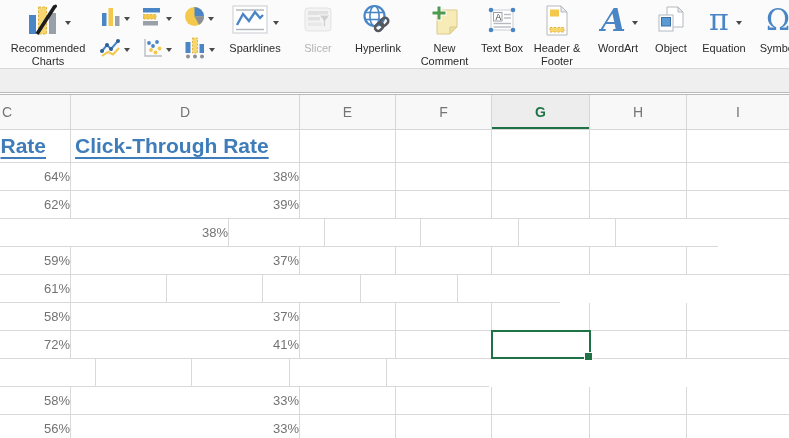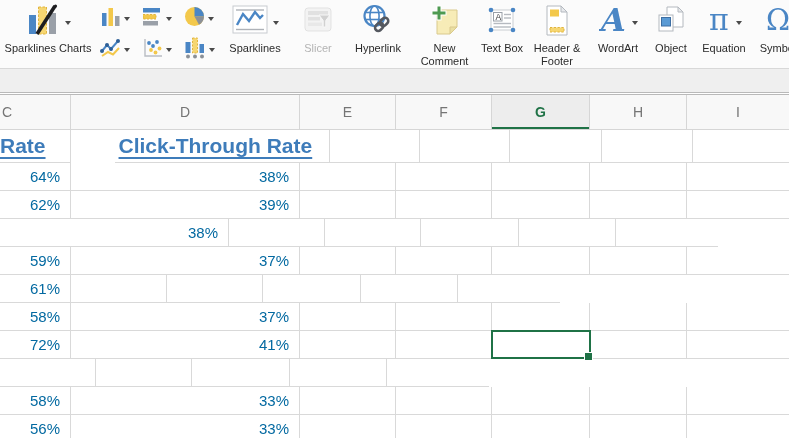--- a/index.html
+++ b/index.html
@@ -49,27 +49,27 @@
     font-size:14px;color:#757575;
   }
   .ch.sel{background:#ededed;color:#1f7246;font-weight:700;box-shadow:inset 0 -2px 0 #1f7246;}
   .ch.first{justify-content:flex-start;padding-left:2px;}
   .r{display:flex;height:28px;}
   .r.hdr{height:33px;}
   .cell{
     box-sizing:border-box;border-right:1px solid #d9d9d9;border-bottom:1px solid #d9d9d9;
     display:flex;align-items:center;background:#fff;
   }
-  .num{justify-content:flex-end;padding-right:10px;font-size:15px;color:#0369a1;}
+  .num{justify-content:flex-end;padding-right:0;font-size:13px;color:#737373;}
   .hblue{
     font-size:21px;font-weight:700;color:#3e7cba;
     text-decoration:underline;text-decoration-thickness:2px;text-underline-offset:4px;
   }
   .hC{justify-content:flex-end;padding-right:24px;}
-  .hD{justify-content:flex-start;padding-left:4px;margin-left:44px;}
+  .hD{justify-content:flex-start;padding-left:4px;}
   .cC{width:71px;}.cD{width:229px;}.cE{width:96px;}.cF{width:96px;}
   .cG{width:98px;}.cH{width:97px;}.cI{width:102px;border-right:none;}
   
   .sel-box{
     position:absolute;left:491px;top:330px;width:100px;height:29px;
     border:2px solid #1f7246;box-sizing:border-box;pointer-events:none;
   }
   .fill-handle{
     position:absolute;right:-4px;bottom:-4px;width:7px;height:7px;
     background:#1f7246;border:1px solid #ffffff;box-sizing:content-box;pointer-events:auto;
@@ -87,21 +87,21 @@
           <svg width="36" height="34" viewBox="0 0 36 34">
             <rect x="3" y="12" width="7" height="19" fill="#4a86c5"></rect>
             <rect x="12.5" y="4" width="8" height="27" fill="#f6d671" stroke="#e0b43e" stroke-dasharray="2.5,1.5"></rect>
             <rect x="23" y="10" width="7" height="21" fill="#9aa0a8"></rect>
             <line x1="29" y1="3" x2="11" y2="31" stroke="#1d1d1f" stroke-width="3.6"></line>
             <circle cx="29.5" cy="3" r="1.6" fill="#1d1d1f"></circle>
           </svg>
         </span>
         <span class="dd"></span>
       </div>
-      <div class="lbl">Sparklines Charts</div>
+      <div class="lbl">Recommended Charts</div>
     </div>
 
     <div class="chart-grid">
       <div class="mini-btn">
         <span>
           <svg width="20" height="21" viewBox="0 0 20 21">
             <rect x="1" y="7" width="4.5" height="13" fill="#4a86c5"></rect>
             <rect x="7.5" y="2" width="4.5" height="18" fill="#f3c84b"></rect>
             <rect x="14" y="10" width="4.5" height="10" fill="#9aa0a8"></rect>
           </svg>

